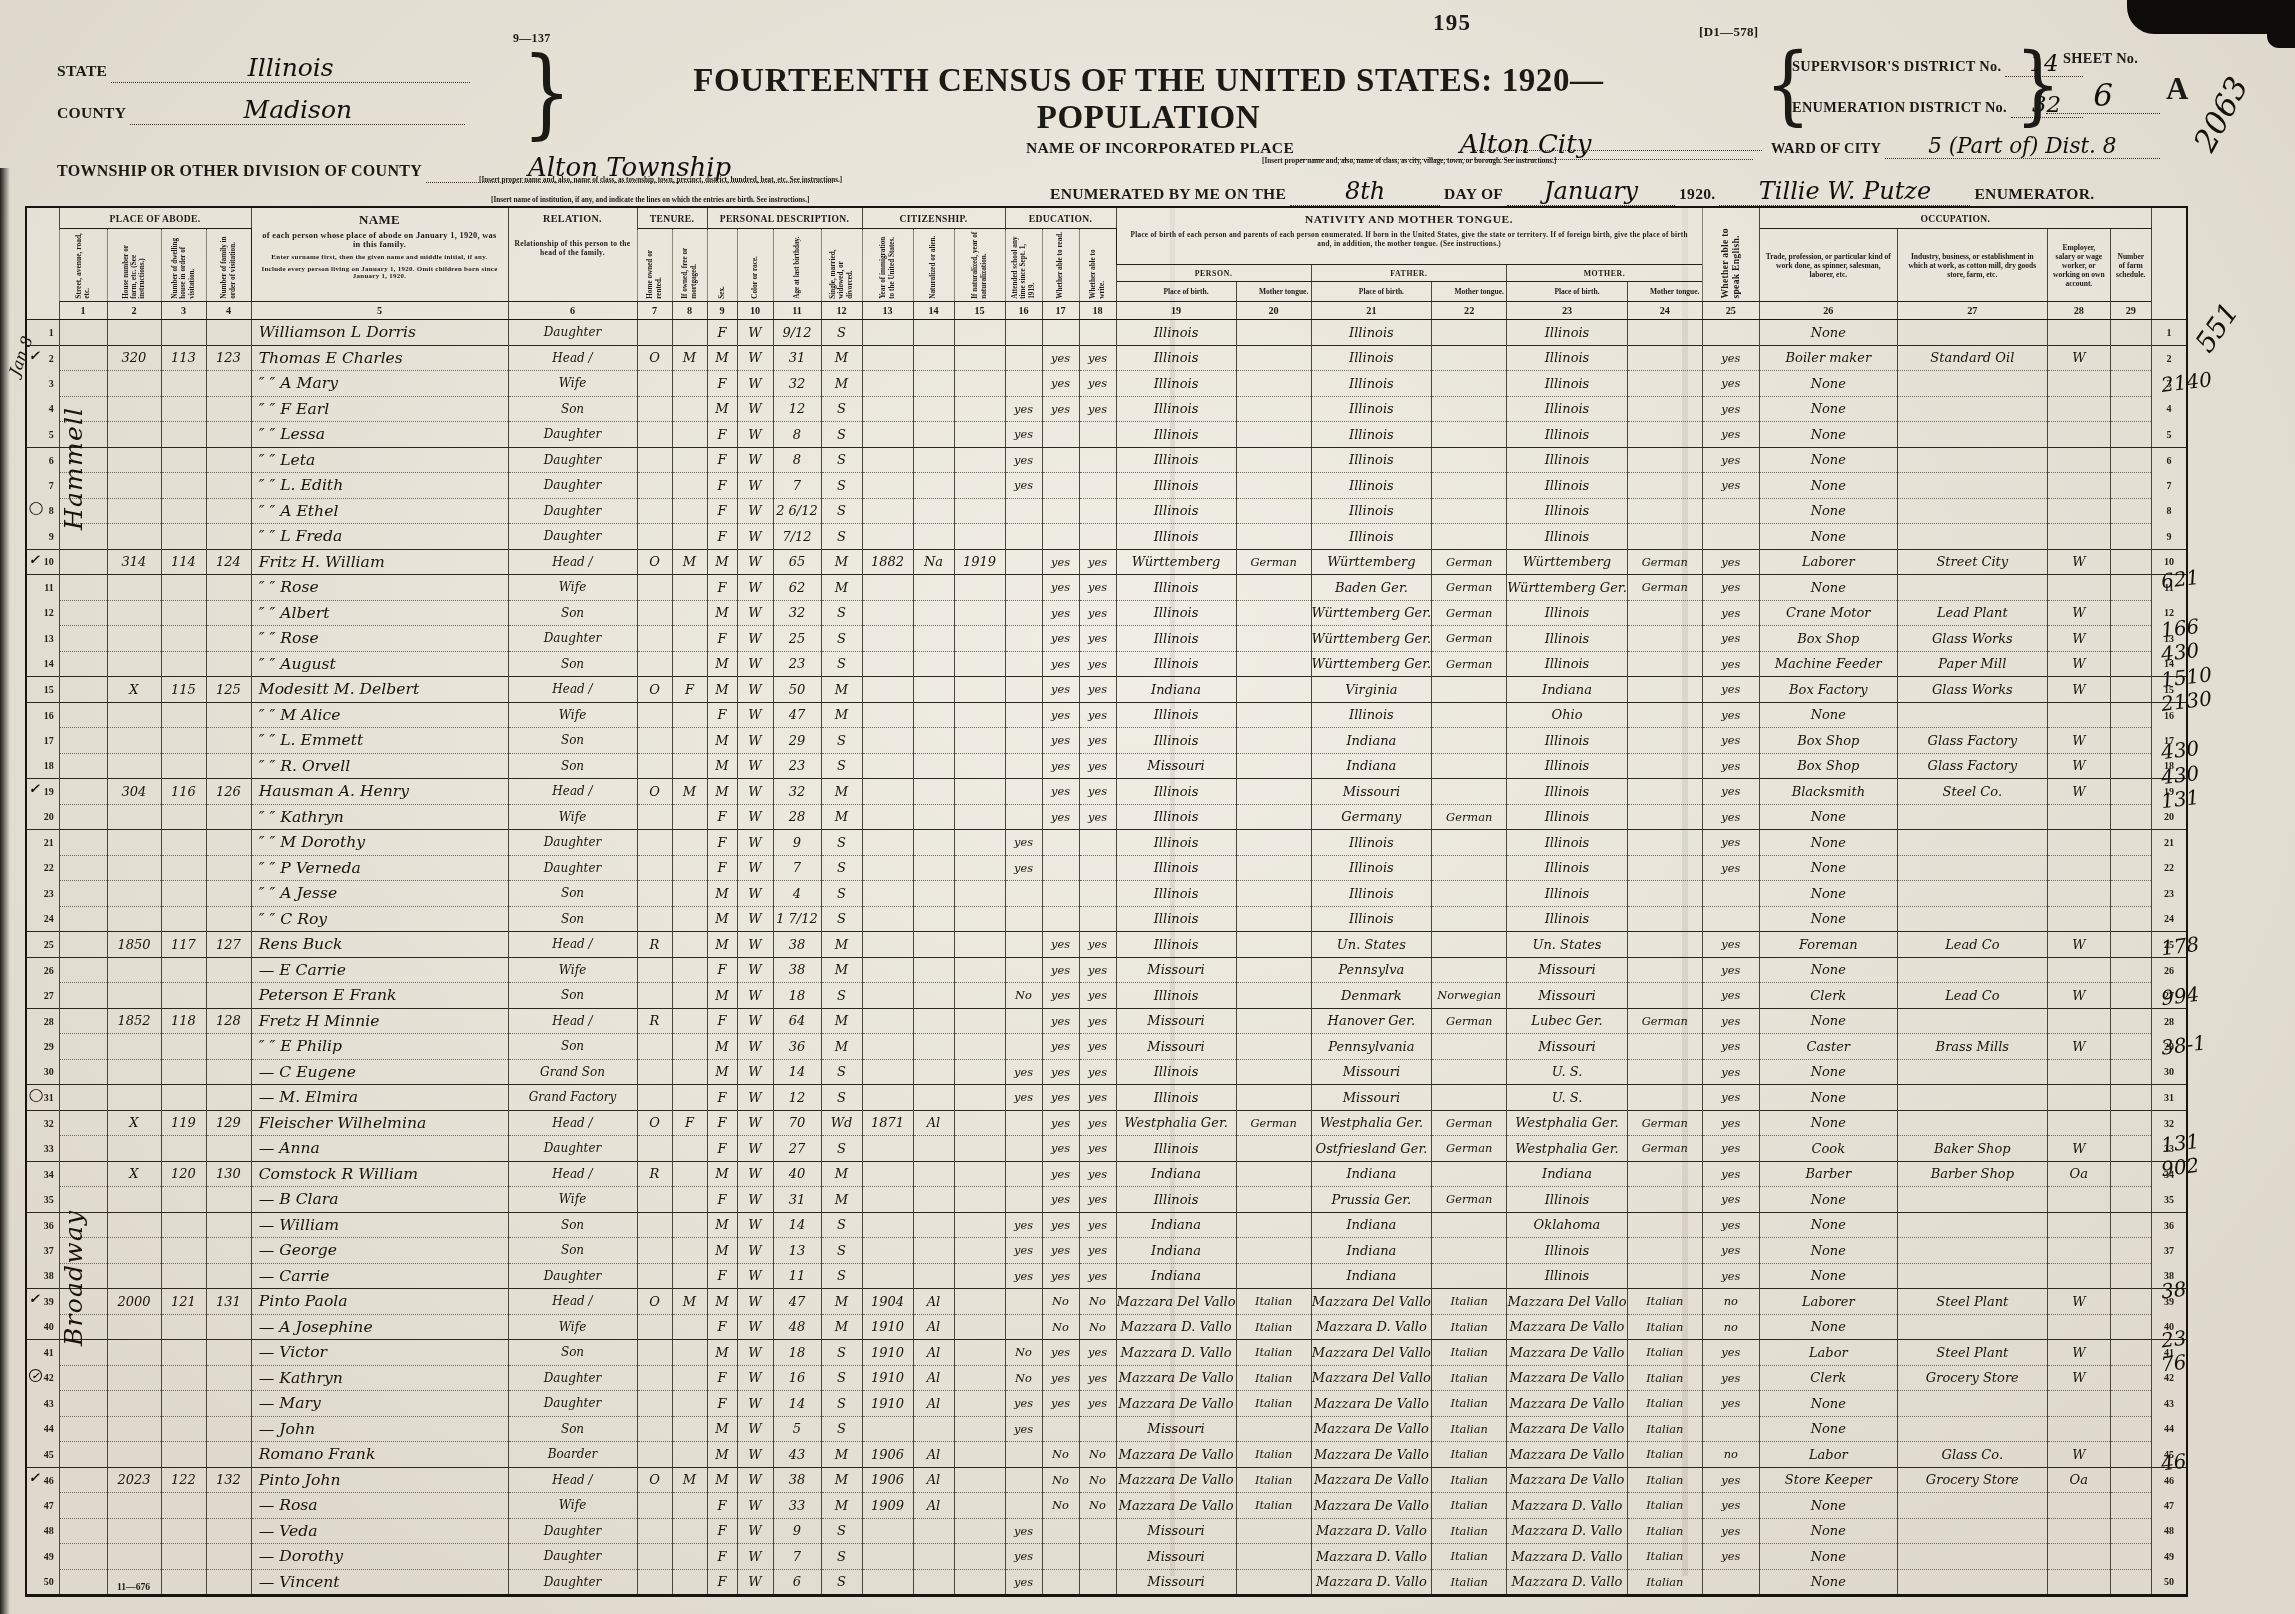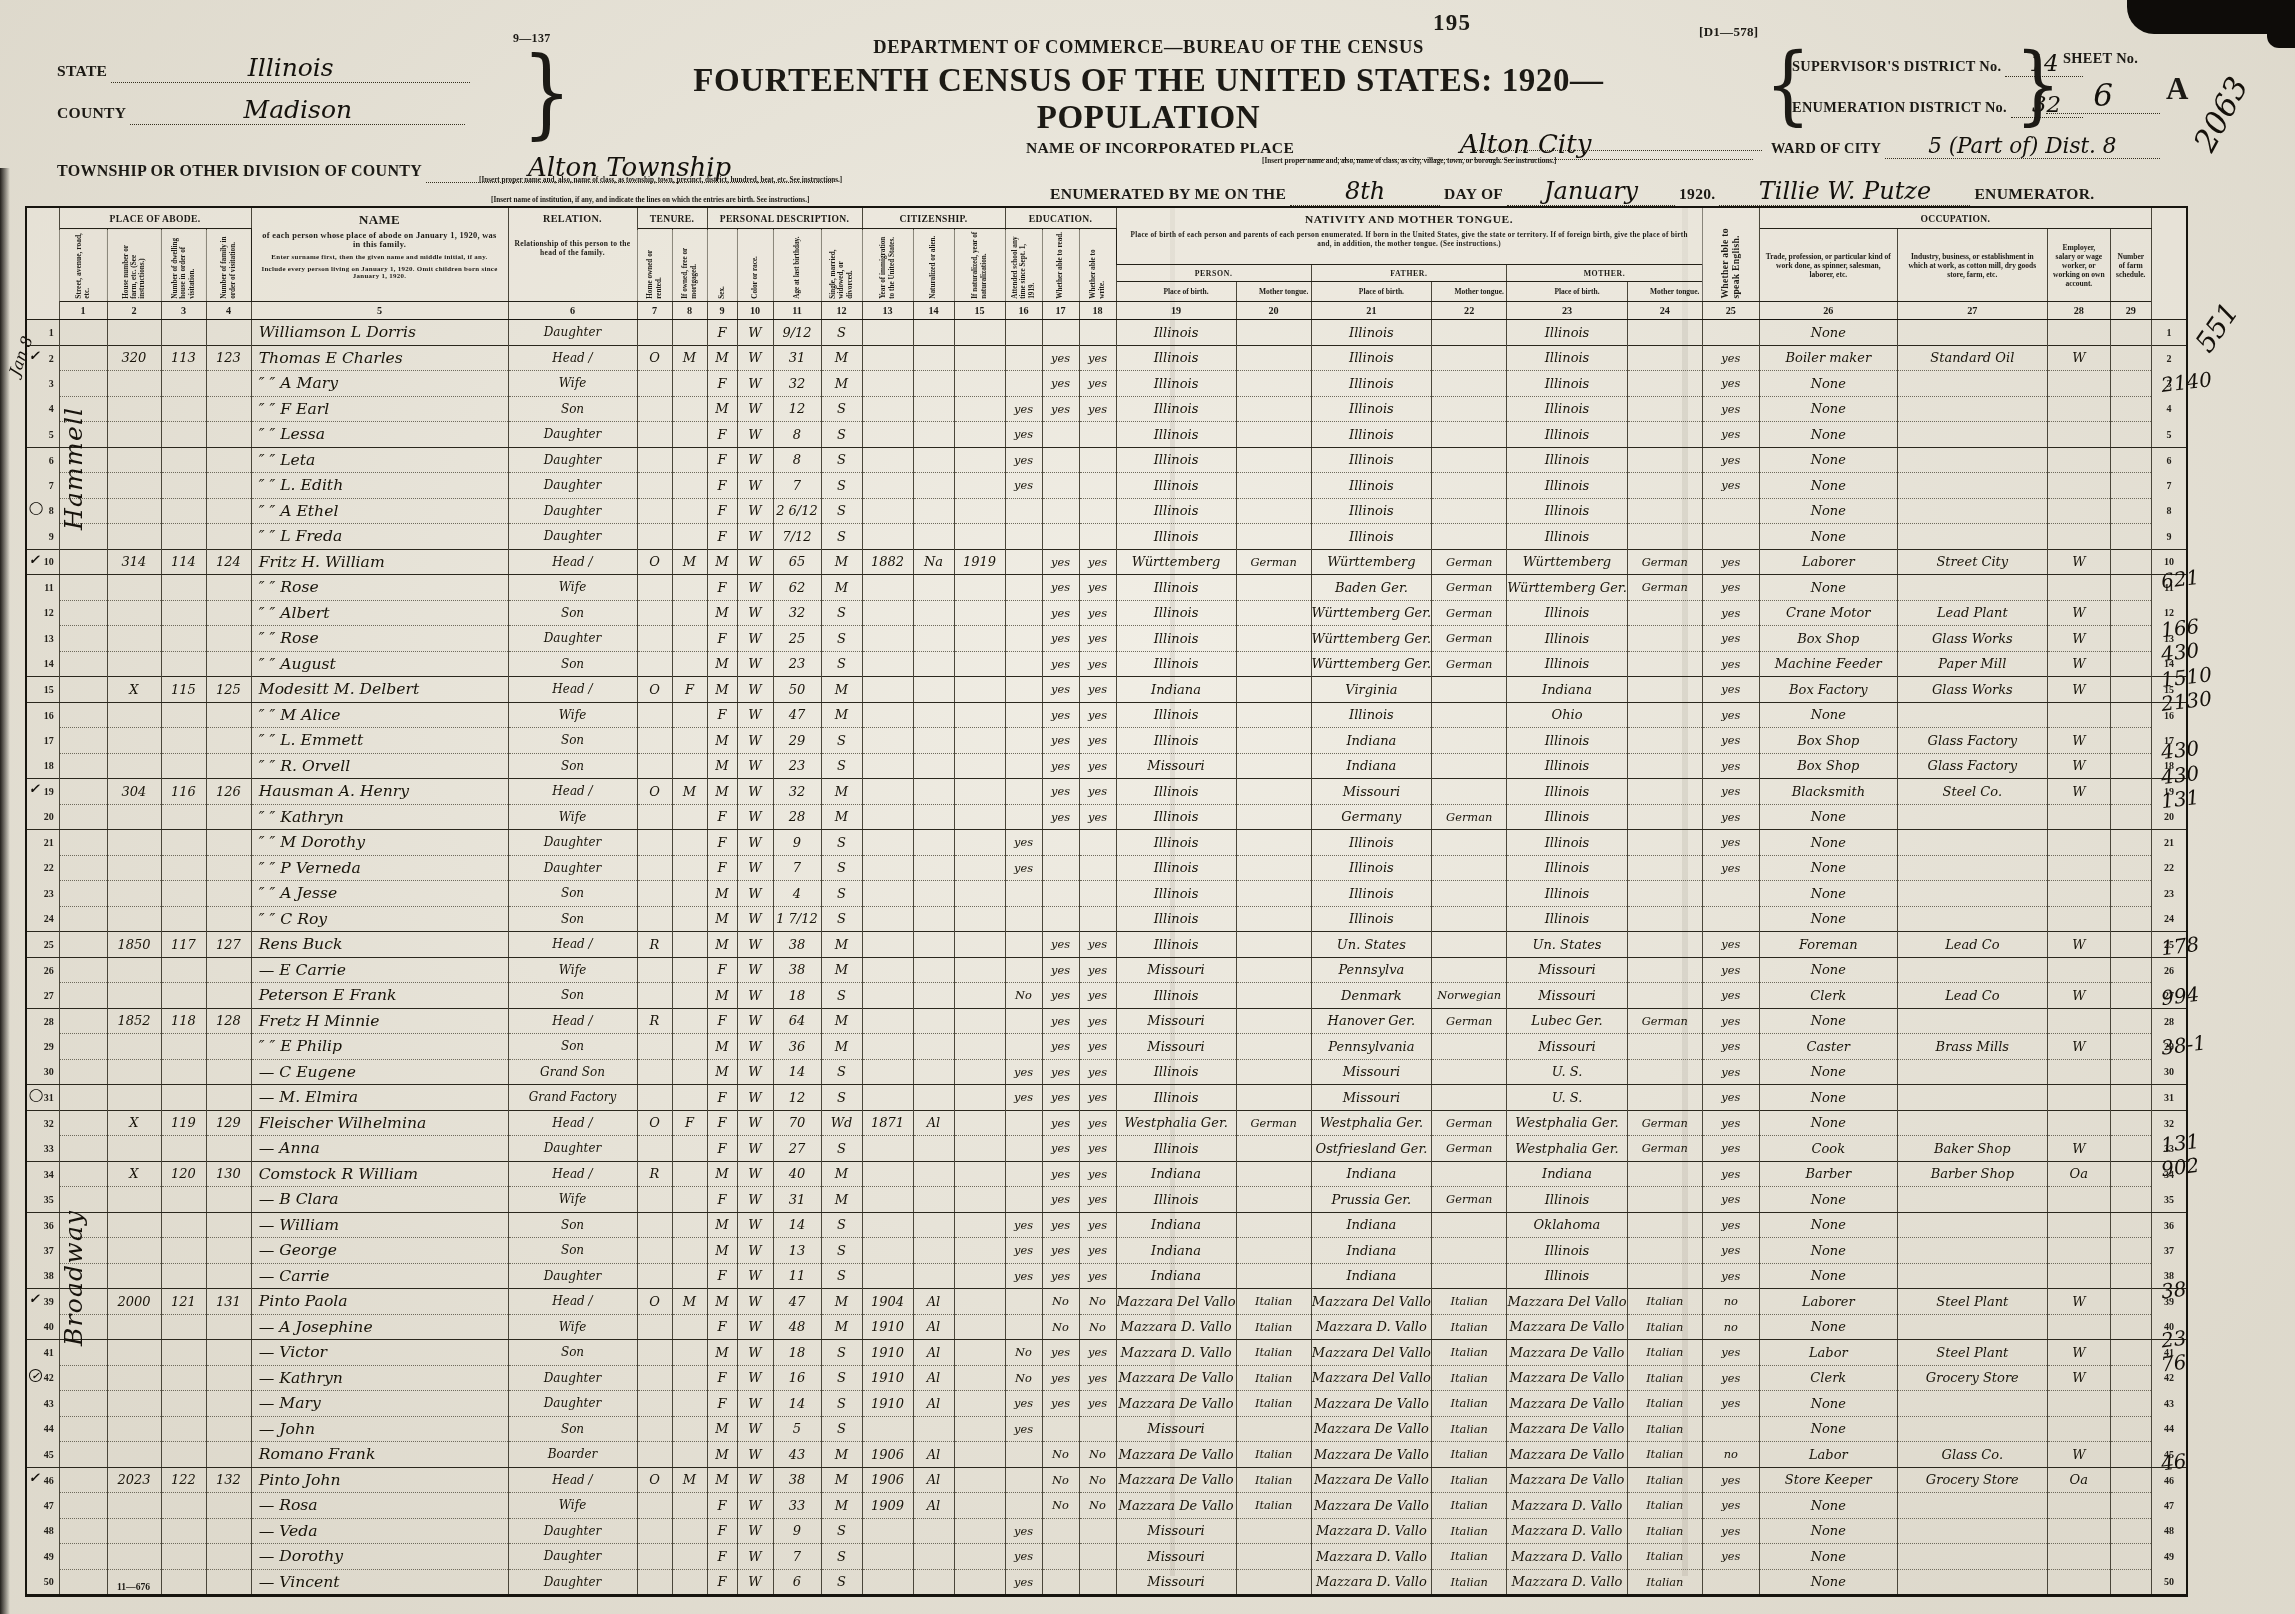--- a/index.html
+++ b/index.html
@@ -102,21 +102,20 @@
   <div class="abs brace" style="left:522px;top:47px;font-size:78px;transform:scaleY(1.25);">}</div>
 
   <div class="abs" style="left:57px;top:152px;font-size:16px;">
     <span class="lbl">TOWNSHIP OR OTHER DIVISION OF COUNTY</span>
     <span class="uline" style="width:407px;"><span class="hw" style="font-size:26px;">Alton Township</span></span>
   </div>
   <div class="abs note" style="left:479px;top:176px;width:455px;">[Insert proper name and, also, name of class, as township, town, precinct, district, hundred, beat, etc.  See instructions.]</div>
 
   <div class="abs note" style="left:491px;top:196px;width:491px;">[Insert name of institution, if any, and indicate the lines on which the entries are birth.  See instructions.]</div>
 
-  <div class="abs lbl" style="left:646px;top:37px;width:1005px;text-align:center;font-size:18.5px;letter-spacing:0.6px;">DEPARTMENT OF COMMERCE—BUREAU OF THE CENSUS</div>
   <div class="abs lbl" style="left:586px;top:62px;width:1125px;text-align:center;font-size:33px;letter-spacing:0.6px;">FOURTEENTH CENSUS OF THE UNITED STATES: 1920—POPULATION</div>
 
   <div class="abs" style="left:1026px;top:129px;font-size:15.6px;">
     <span class="lbl">NAME OF INCORPORATED PLACE</span>
     <span class="uline" style="width:455px;"><span class="hw" style="font-size:26px;">Alton City</span></span>
   </div>
   <div class="abs note" style="left:1262px;top:157px;width:479px;">[Insert proper name and, also, name of class, as city, village, town, or borough.  See instructions.]</div>
 
   <div class="abs" style="left:1050px;top:177px;font-size:15.6px;">
     <span class="lbl">ENUMERATED BY ME ON THE</span>

